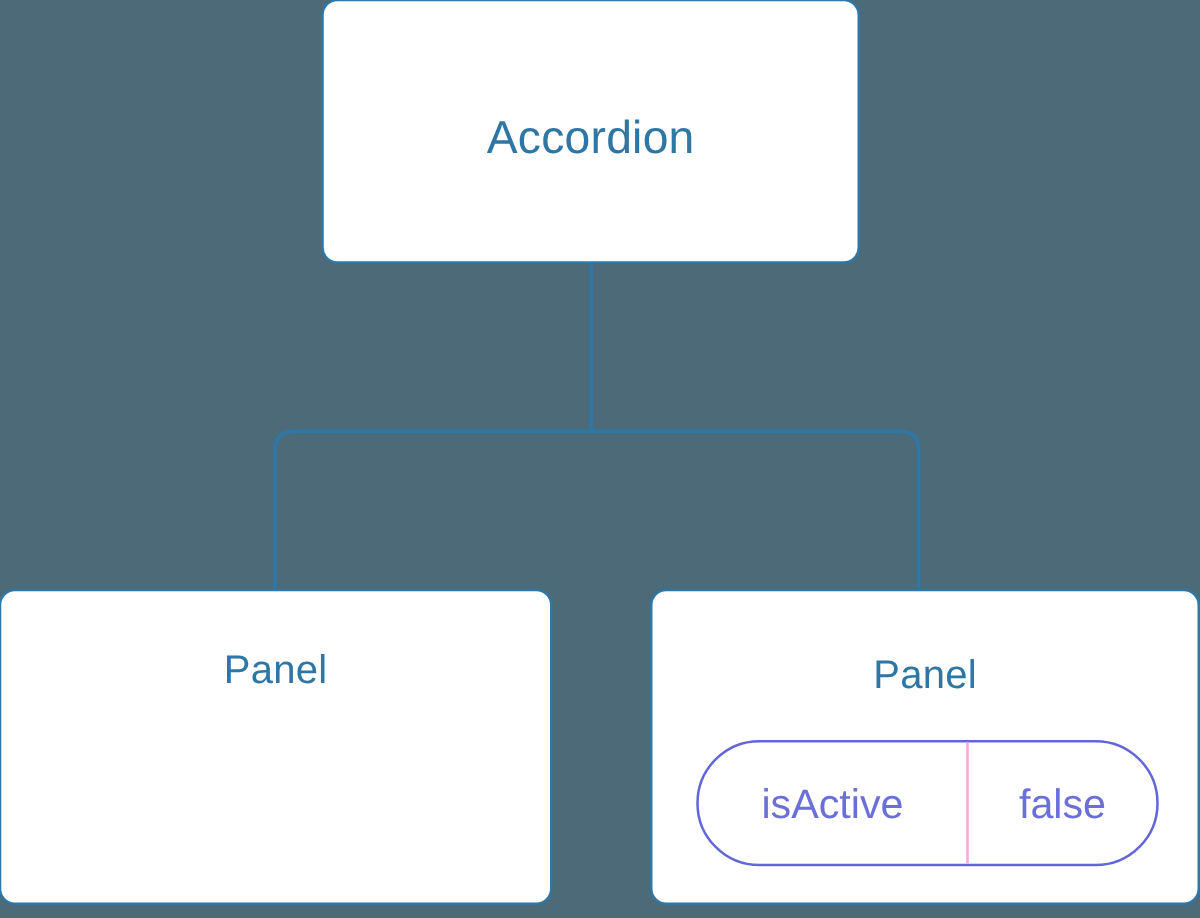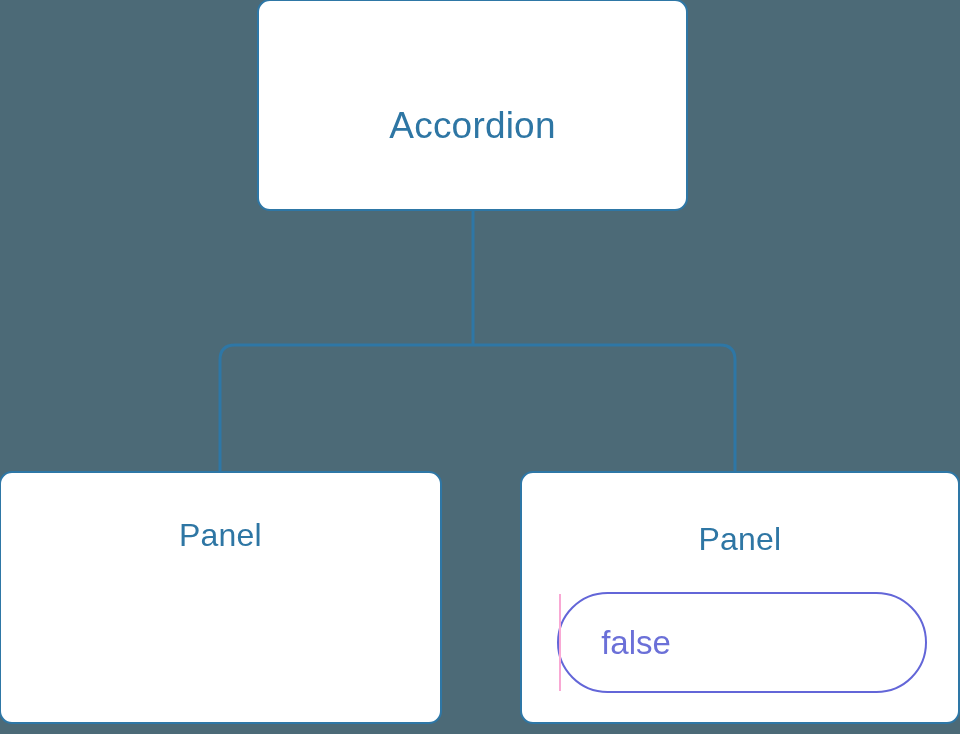--- a/index.html
+++ b/index.html
@@ -60,21 +60,20 @@
     text-align: center;
     color: #2e76a4;
     font-size: 36px;
     font-weight: 400;
     letter-spacing: 0.2px;
     white-space: nowrap;
   }
   #node-accordion .node-title {
     top: 88px;
     font-size: 37px;
-    margin-top: 16px;
   }
   #node-panel-left .node-title {
     top: 44px;
     font-size: 32px;
   }
   #node-panel-right .node-title {
     top: 48px;
     font-size: 32px;
   }
 
@@ -127,17 +126,18 @@
 
   <div class="node" id="node-panel-left">
     <div class="node-title">Panel</div>
 
   </div>
 
   <div class="node" id="node-panel-right">
     <div class="node-title">Panel</div>
 
     <div class="pill-wrap pill-plain" style="left:35px; top:119px; width:370px; height:101px;">
+      <div class="pill-key" style="width:214px;">isActive</div>
       <div class="pill-val" style="width:152px;">false</div>
     </div>
   </div>
 
 </div>
 
 </body></html>

